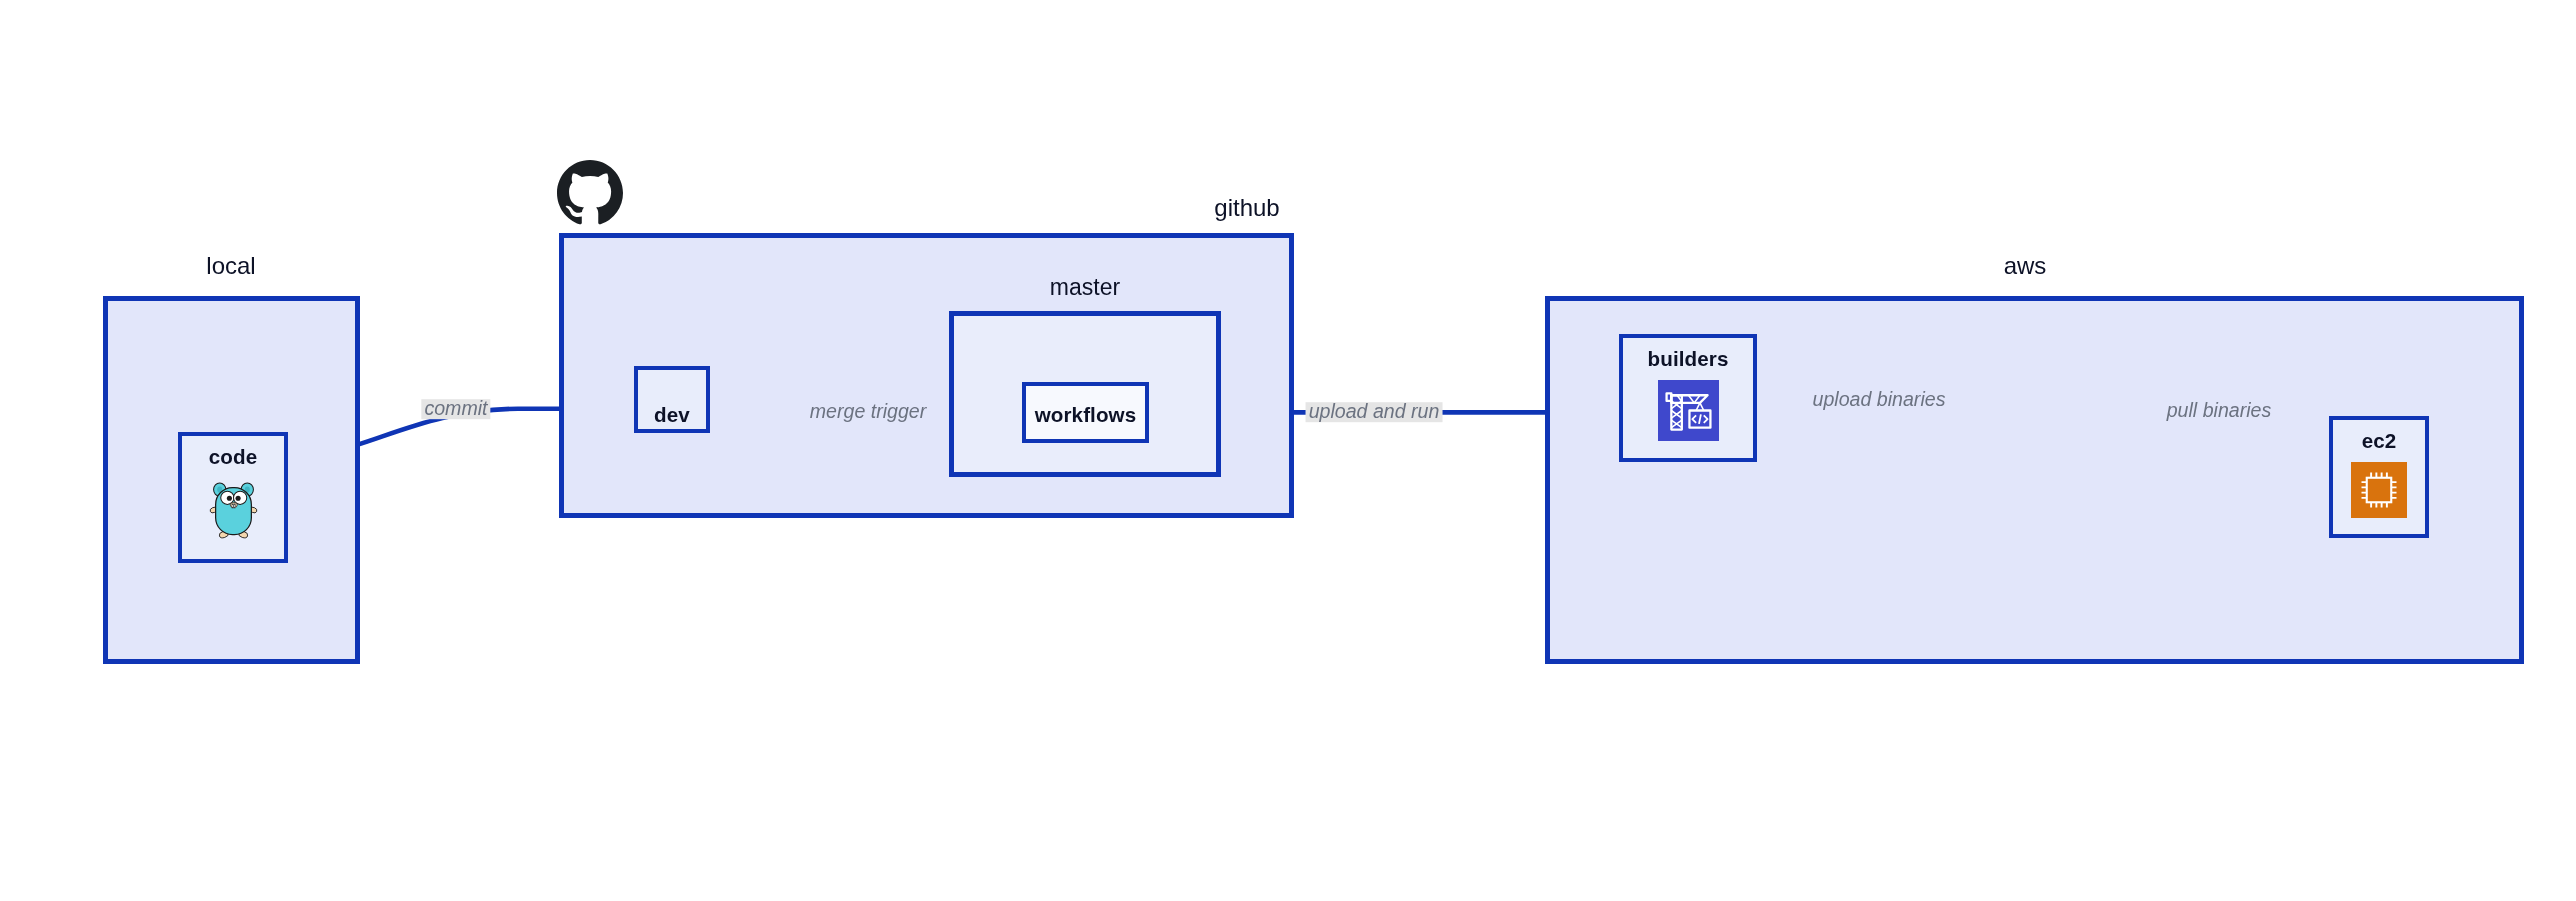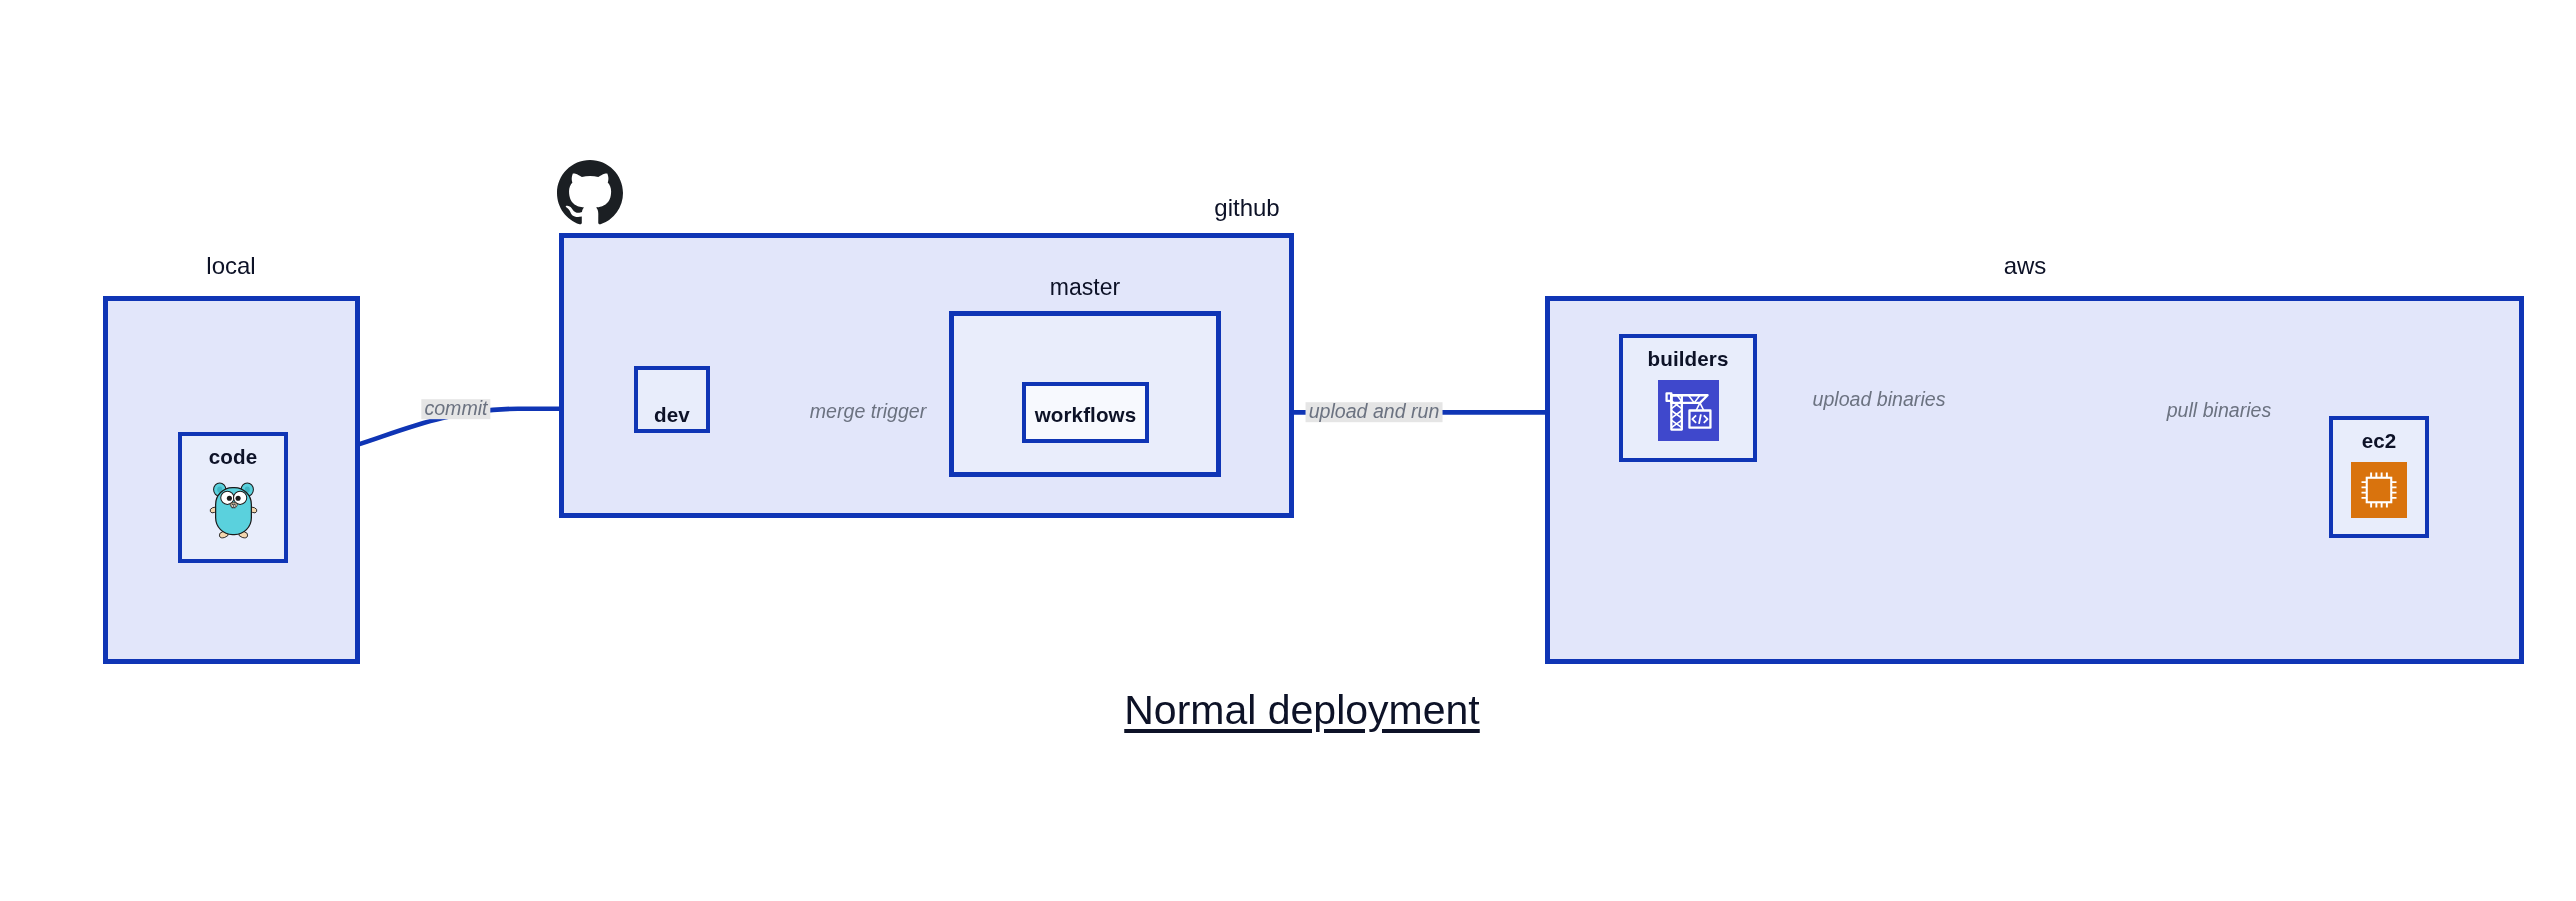--- a/index.html
+++ b/index.html
@@ -167,16 +167,15 @@
   <div class="edge-label onwhite" style="left:456px;top:409px;">commit</div>
 
   <div class="edge-label onzone" style="left:868px;top:412px;">merge trigger</div>
 
   <div class="edge-label onwhite" style="left:1374px;top:412px;">upload and run</div>
 
   <div class="edge-label onzone" style="left:1879px;top:400px;">upload binaries</div>
 
   <div class="edge-label onzone" style="left:2219px;top:411px;">pull binaries</div>
 
-  <div class="caption" style="left:1302px;top:690px;">Normal deployment</div>
 
 </div>
 
 
 </body></html>

